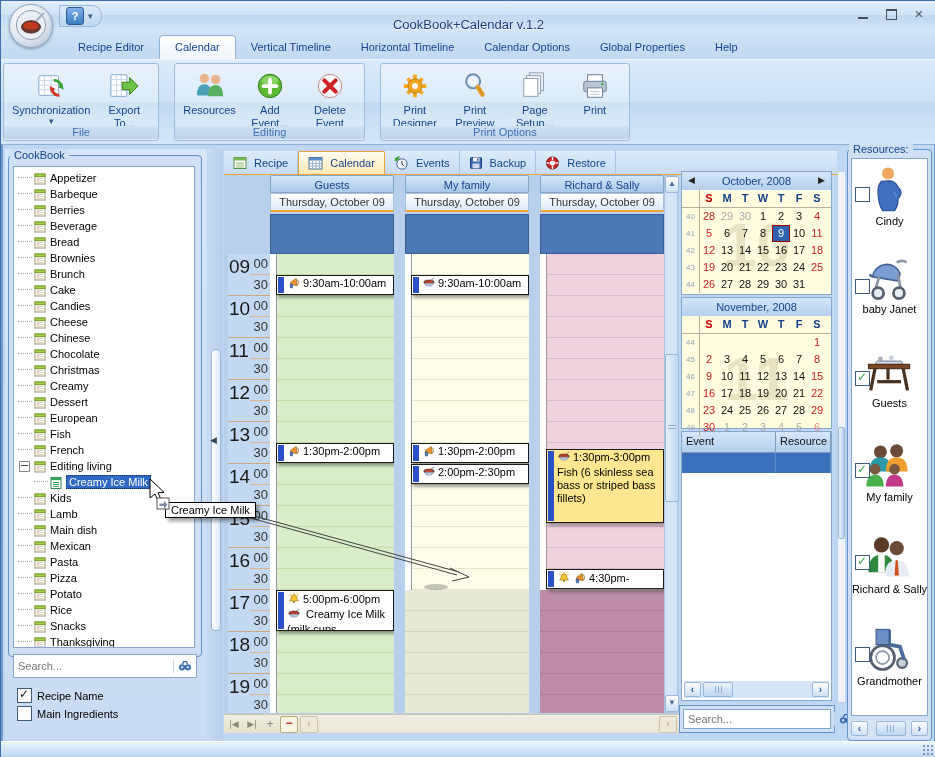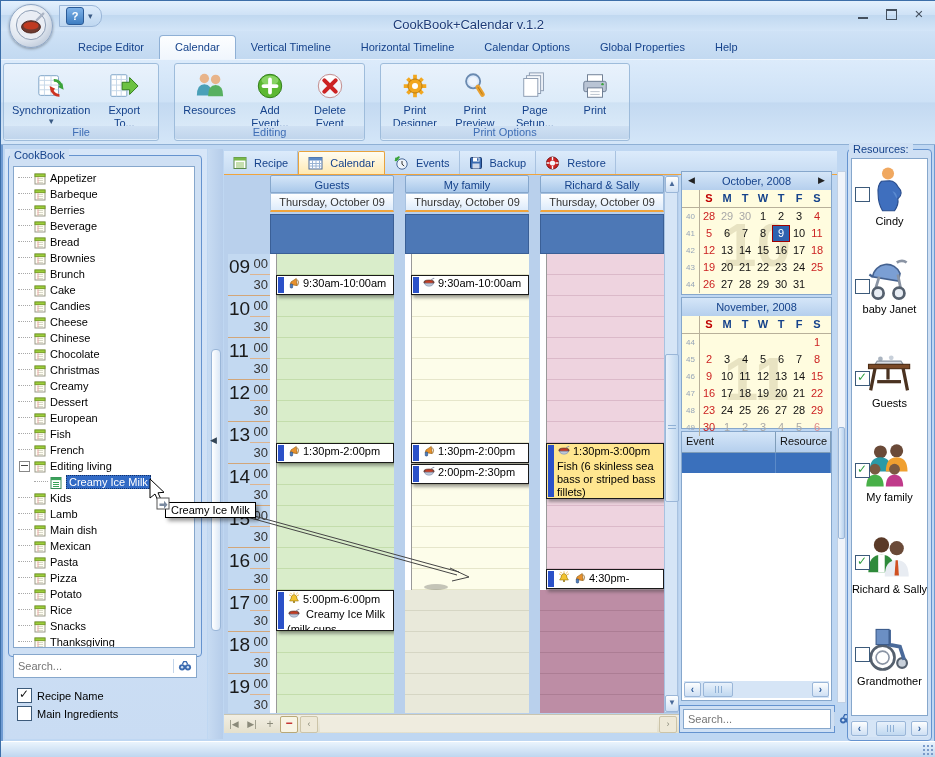--- a/index.html
+++ b/index.html
@@ -884,21 +884,21 @@
               </svg></span><span>1:30pm-2:00pm</span></div>
           <div class="ev" style="top: 210px; height: 20px;"><span class="evicon"><svg width="14" height="12" viewBox="0 0 16 16">
                 <path d="M11 3.5 l4 -2" stroke="#8a93a8" stroke-width="1.4"></path>
                 <ellipse cx="8" cy="7" rx="6.8" ry="3" fill="#7a4238" stroke="#4a2018" stroke-width="0.7"></ellipse>
                 <ellipse cx="8" cy="6.5" rx="5" ry="1.9" fill="#c23b22"></ellipse>
                 <path d="M1.8 8.2 a6.3 5 0 0 0 12.4 0z" fill="#bcc7d8" stroke="#7a8aa6" stroke-width="0.7"></path>
               </svg></span><span>2:00pm-2:30pm</span></div>
         </div>
         <div class="colgrid" style="left: 316px; width: 124px; background-color: rgb(238, 211, 223); background-image: repeating-linear-gradient(transparent 0px, transparent 20px, rgb(219, 185, 201) 20px, rgb(219, 185, 201) 21px);">
           <div class="offhours" style="top: 336px; bottom: 0px; background-color: rgb(189, 141, 165); background-image: repeating-linear-gradient(transparent 0px, transparent 20px, rgb(172, 125, 148) 20px, rgb(172, 125, 148) 21px);"></div>
-          <div class="ev" style="top: 189px; height: 56px; background: rgb(255, 230, 144);"><span class="evicon"><svg width="14" height="12" viewBox="0 0 16 16">
+          <div class="ev" style="top: 195px; height: 74px; background: rgb(255, 230, 144);"><span class="evicon"><svg width="14" height="12" viewBox="0 0 16 16">
                 <path d="M11 3.5 l4 -2" stroke="#8a93a8" stroke-width="1.4"></path>
                 <ellipse cx="8" cy="7" rx="6.8" ry="3" fill="#7a4238" stroke="#4a2018" stroke-width="0.7"></ellipse>
                 <ellipse cx="8" cy="6.5" rx="5" ry="1.9" fill="#c23b22"></ellipse>
                 <path d="M1.8 8.2 a6.3 5 0 0 0 12.4 0z" fill="#bcc7d8" stroke="#7a8aa6" stroke-width="0.7"></path>
               </svg></span><span>1:30pm-3:00pm</span><span> Fish (6 skinless sea bass or striped bass fillets)</span></div>
           <div class="ev" style="top: 315px; height: 20px;"><span class="evicon"><svg width="14" height="13" viewBox="0 0 16 16">
                 <path d="M2 3.5 l2.2 1.2 M14 3.5 l-2.2 1.2 M8 0.5 v1.8 M3.5 1 l1.8 1.8 M12.5 1 l-1.8 1.8" stroke="#e8a020" stroke-width="1"></path>
                 <path d="M8 3 q3.8 0.8 3.8 5.5 l1.6 2.5 h-10.8 l1.6 -2.5 q0 -4.7 3.8 -5.5z" fill="#f4c430" stroke="#9a7a10" stroke-width="0.8"></path>
                 <circle cx="8" cy="12.3" r="1.3" fill="#9a7a10"></circle>
               </svg></span><span class="evicon"><svg width="14" height="12" viewBox="0 0 16 16">

